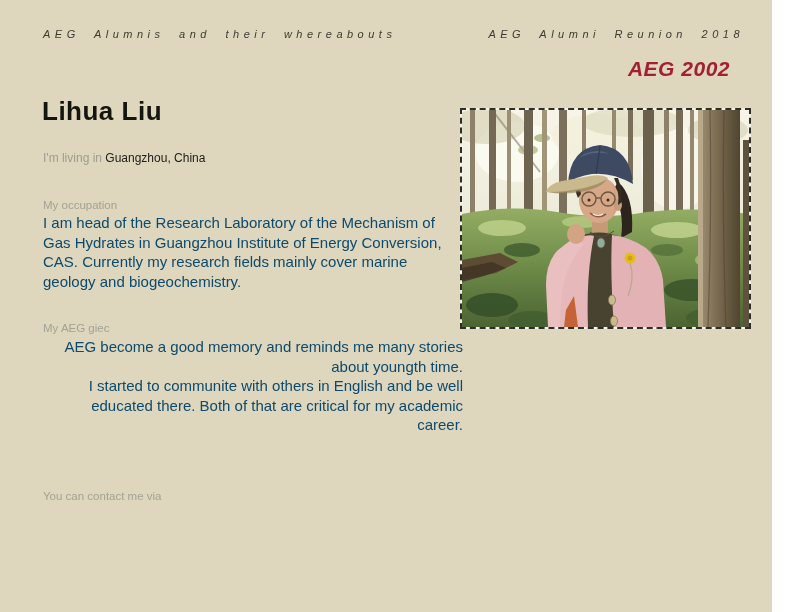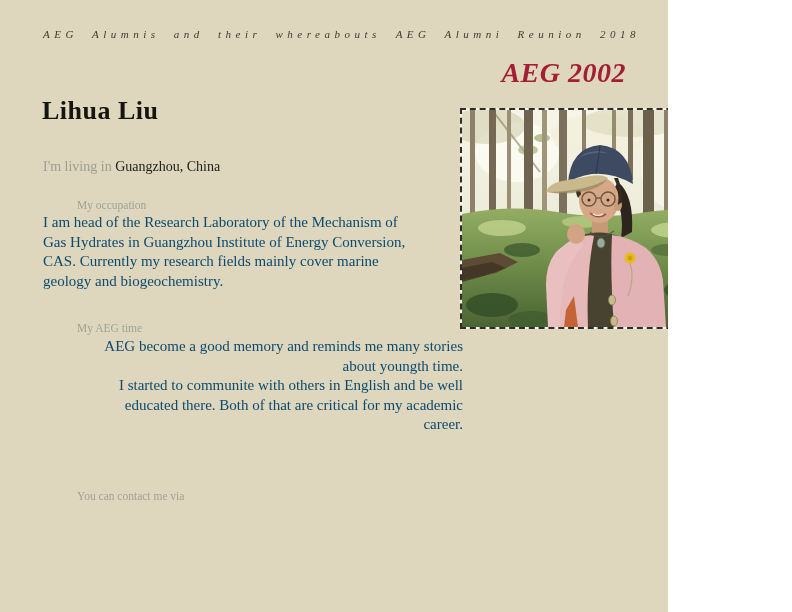--- a/index.html
+++ b/index.html
@@ -1,72 +1,70 @@
 <!DOCTYPE html>
 <html><head>
 <meta charset="utf-8">
 <style>
   html, body { margin: 0; padding: 0; }
   .slide {
     position: relative;
-    width: 668px;
+    width: 772px;
     height: 612px;
     background: #ded6bd;
     overflow: hidden;
-    font-family: Liberation Serif, serif;
+    font-family: Liberation Sans, sans-serif;
     color: #2c2c26;
   }
   .header-title {
     position: absolute;
     top: 28px;
     font-size: 11px;
     font-style: italic;
     letter-spacing: 4.5px;
     word-spacing: 7px;
     color: #3c3c33;
     white-space: nowrap;
   }
   .header-left  { left: 43px; }
   .header-right { right: 28px; }
   .year-badge {
     position: absolute;
     top: 57px;
     right: 42px;
-    font-size: 28px;
+    font-size: 21px;
     font-weight: bold;
     font-style: italic;
     color: #a31f33;
     letter-spacing: 0.5px;
   }
   .profile-name {
     position: absolute;
     top: 96px;
     left: 42px;
     margin: 0;
     font-size: 26px;
     font-weight: bold;
     color: #15150f;
     letter-spacing: 0.5px;
     text-align: right;
   }
   .living-line {
     position: absolute;
     top: 151px;
     left: 43px;
-    font-size: 14px;
+    font-size: 12px;
     color: #22221c;
-    margin-top: 8px;
   }
   .muted { color: #9d9d92; }
   .sec-label {
     position: absolute;
     left: 43px;
     font-size: 11.5px;
     color: #a2a296;
-    margin-left: 34px;
   }
   .sec-text {
     position: absolute;
     left: 43px;
     width: 420px;
     font-size: 15px;
     line-height: 19.5px;
     color: #0c4a6e;
     white-space: pre-line;
   }
@@ -111,21 +109,21 @@
     <span class="muted">I'm living in</span>
     <span>Guangzhou, China</span>
   </div>
 
   <div class="sec-label occ-label">My occupation</div>
   <div class="sec-text occ-text">I am head of the Research Laboratory of the Mechanism of
 Gas Hydrates in Guangzhou Institute of Energy Conversion,
 CAS. Currently my research fields mainly cover marine
 geology and biogeochemistry.</div>
 
-  <div class="sec-label aeg-label">My AEG time</div>
+  <div class="sec-label aeg-label">My AEG giec</div>
   <div class="sec-text aeg-text">AEG become a good memory and reminds me many stories
 about youngth time.
 I started to communite with others in English and be well
 educated there. Both of that are critical for my academic
 career.</div>
 
   <div class="sec-label contact-label">You can contact me via</div>
 
   <div class="photo-frame" role="img" aria-label="Lihua Liu wearing a dark cap, glasses and a pink cardigan with a dandelion, standing in a sunny spring forest">
     <svg width="287" height="217" viewBox="0 0 287 217" preserveAspectRatio="none">

